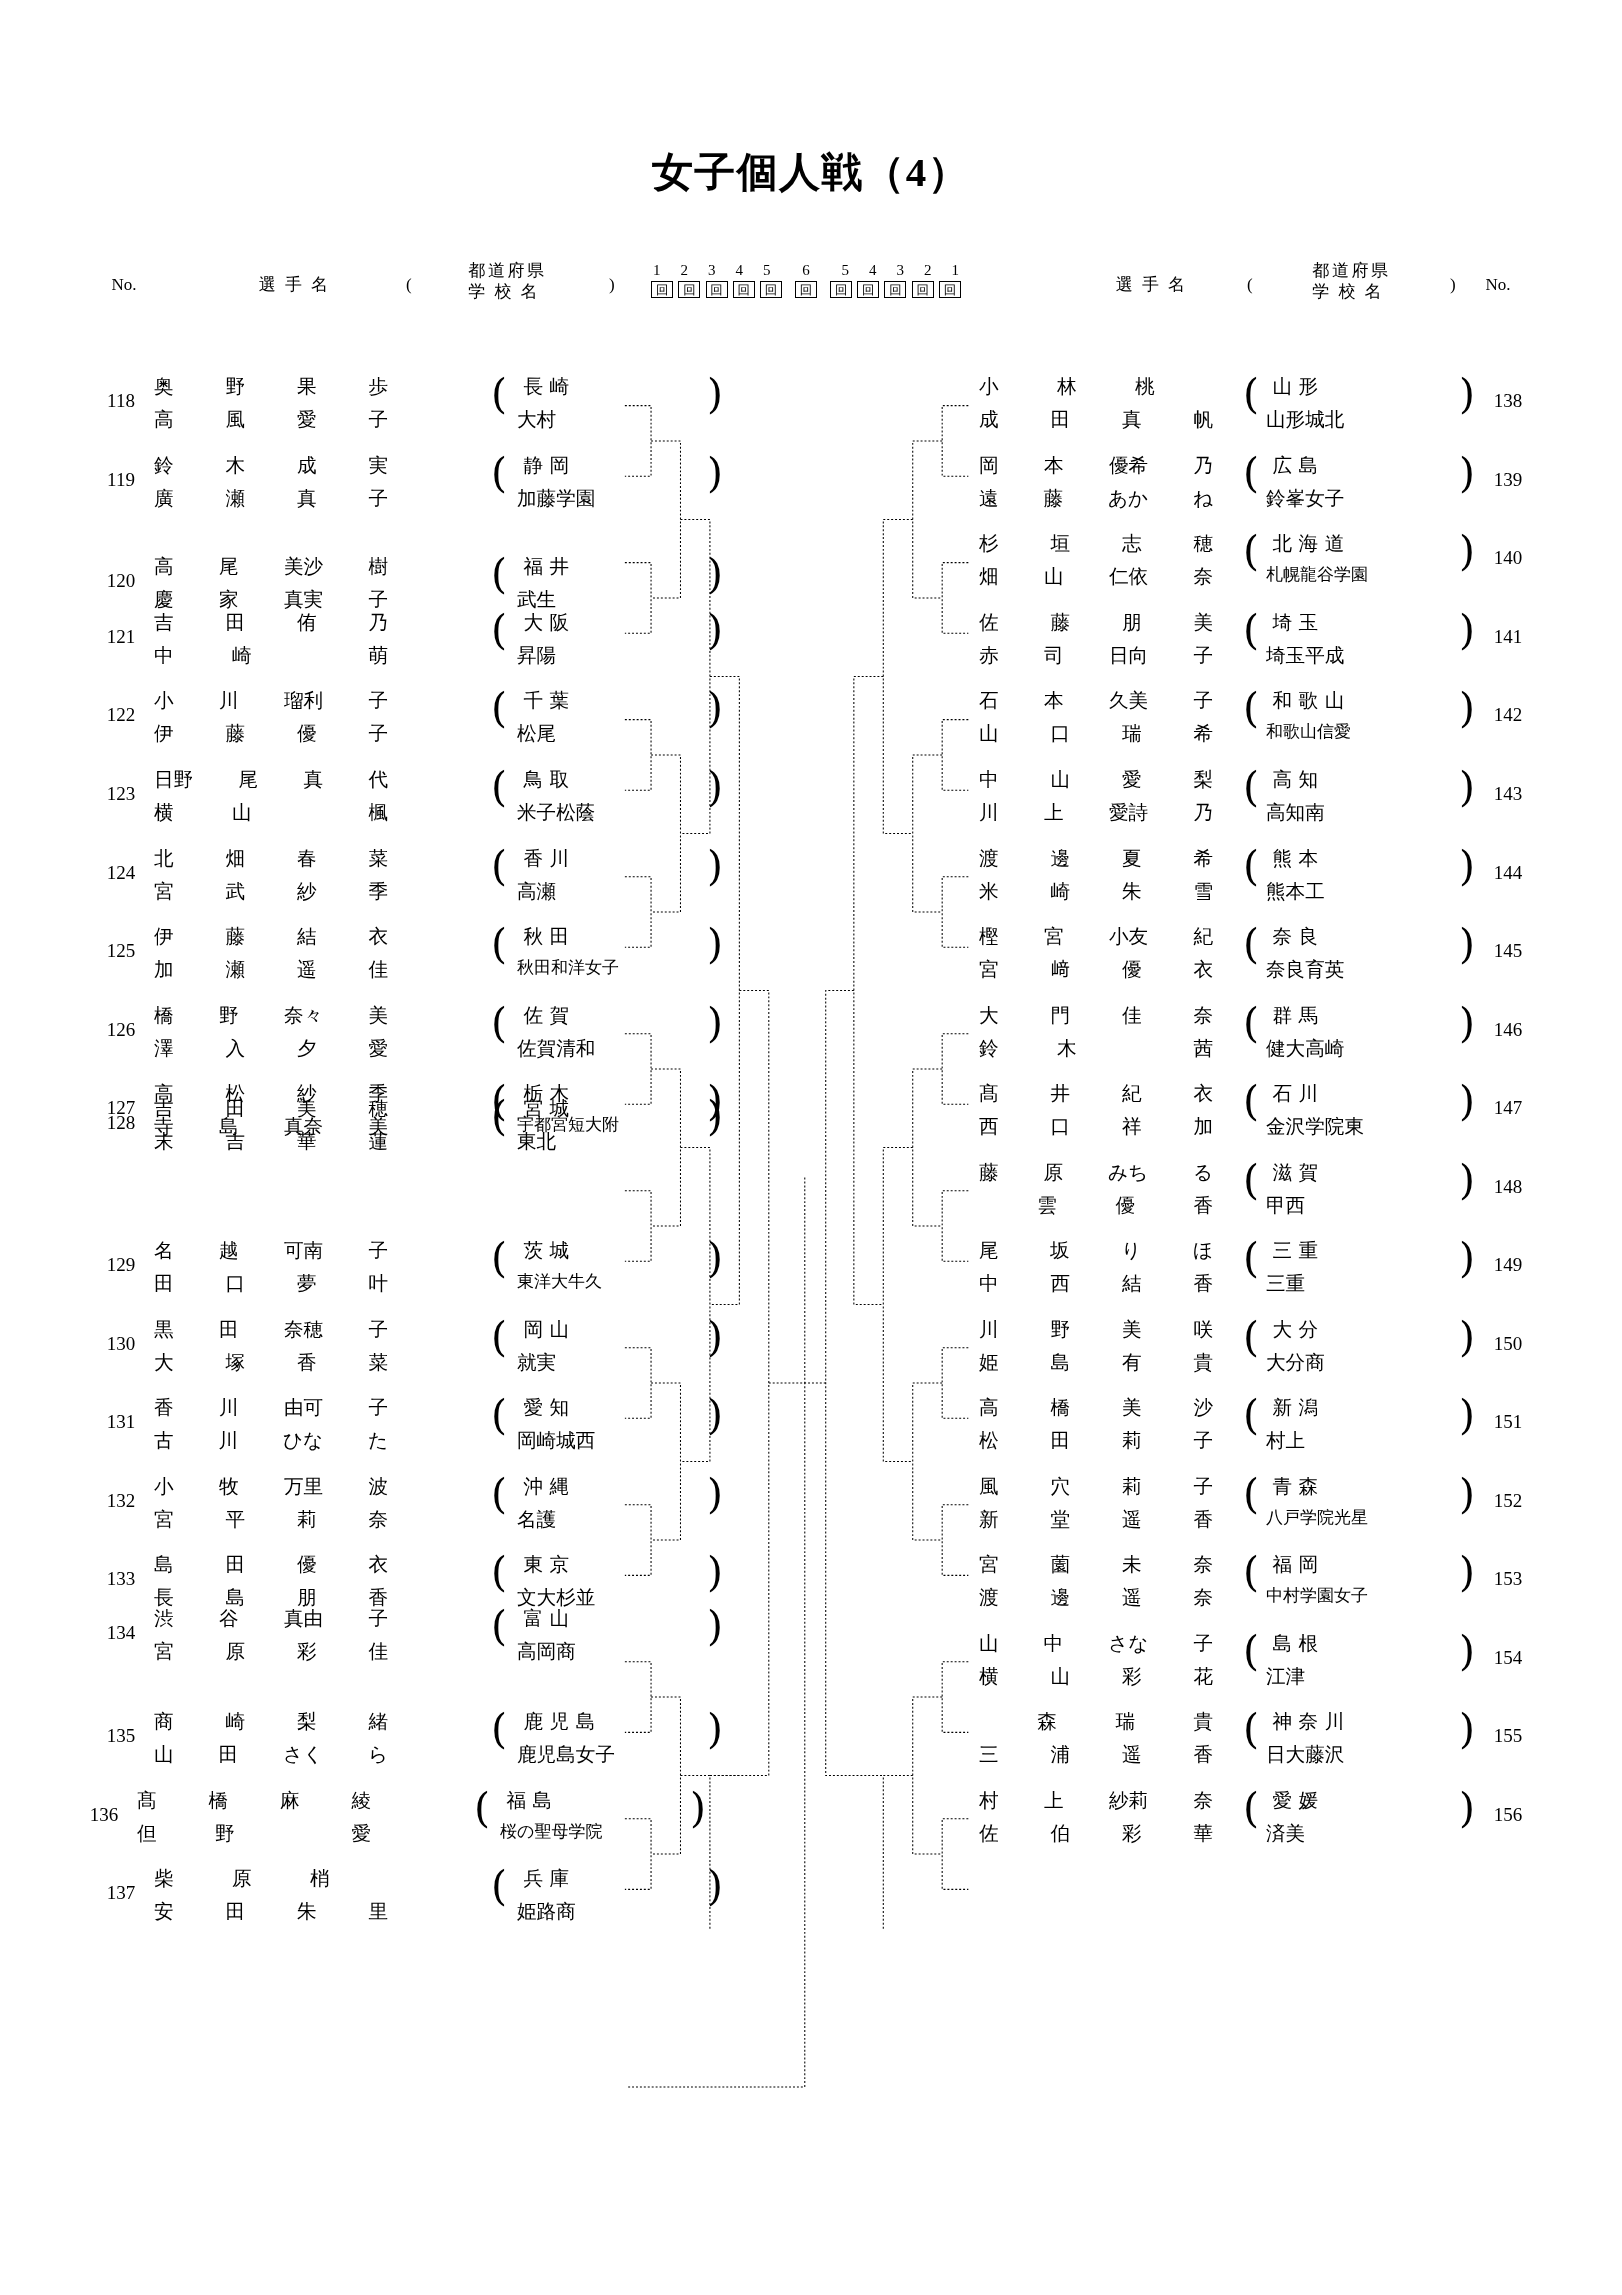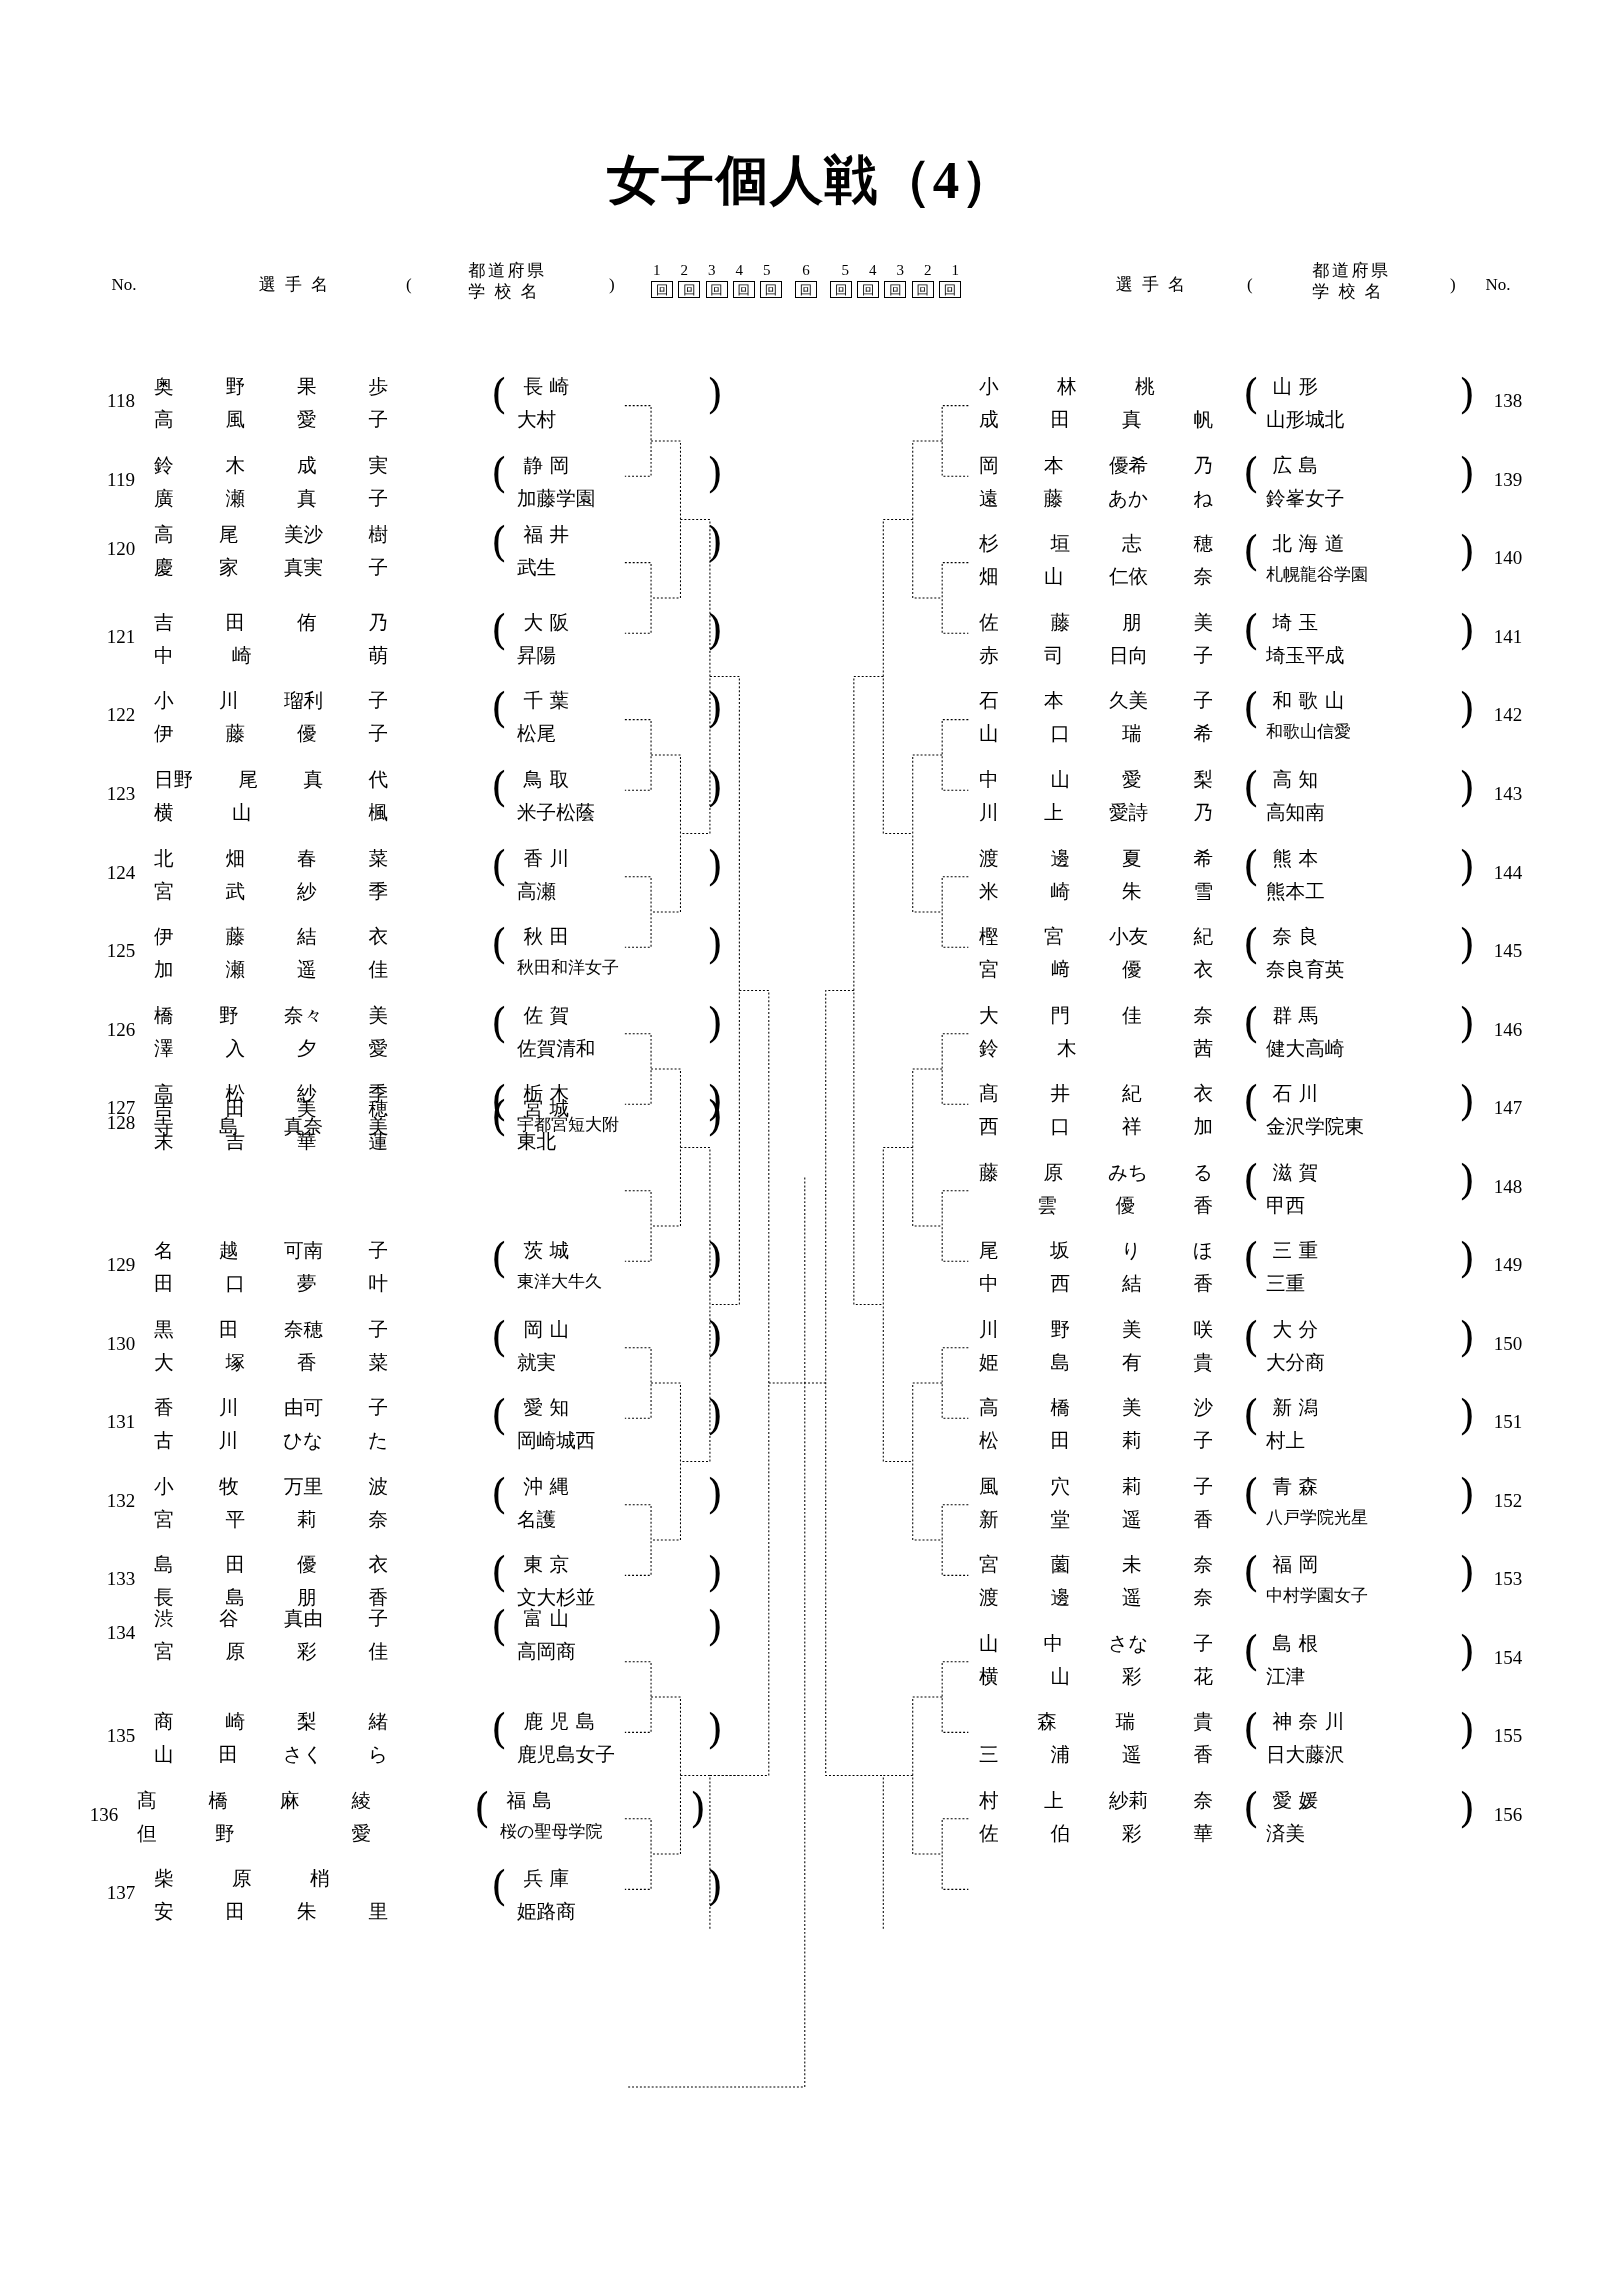--- a/index.html
+++ b/index.html
@@ -20,21 +20,21 @@
     width: 1622px;
     height: 2295px;
   }
   
   .title {
     position: absolute;
     top: 145px;
     left: 0;
     width: 1622px;
     text-align: center;
-    font-size: 53px;
+    font-size: 41px;
     font-weight: bold;
     letter-spacing: 1.3px;
   }
   
   .hdr {
     position: absolute;
     font-size: 17px;
     text-align: center;
     line-height: 1.25;
   }
@@ -285,21 +285,21 @@
         </div>
     </div>
     <div class="brace brace-open">(</div>
     <div class="school">
       <div class="s1">静岡</div>
       <div class="s2">加藤学園</div>
     </div>
     <div class="brace brace-close">)</div>
   </div>
 
-  <div class="entry left" style="top:518px;left:98px;width:654px">
+  <div class="entry left" style="top:550px;left:98px;width:654px">
     <div class="no">120</div>
     <div class="names">
       <div class="nm">
           <span>高</span>
           <span>尾</span>
           <span>美沙</span>
           <span>樹</span>
         </div>
       <div class="nm">
           <span>慶</span>

